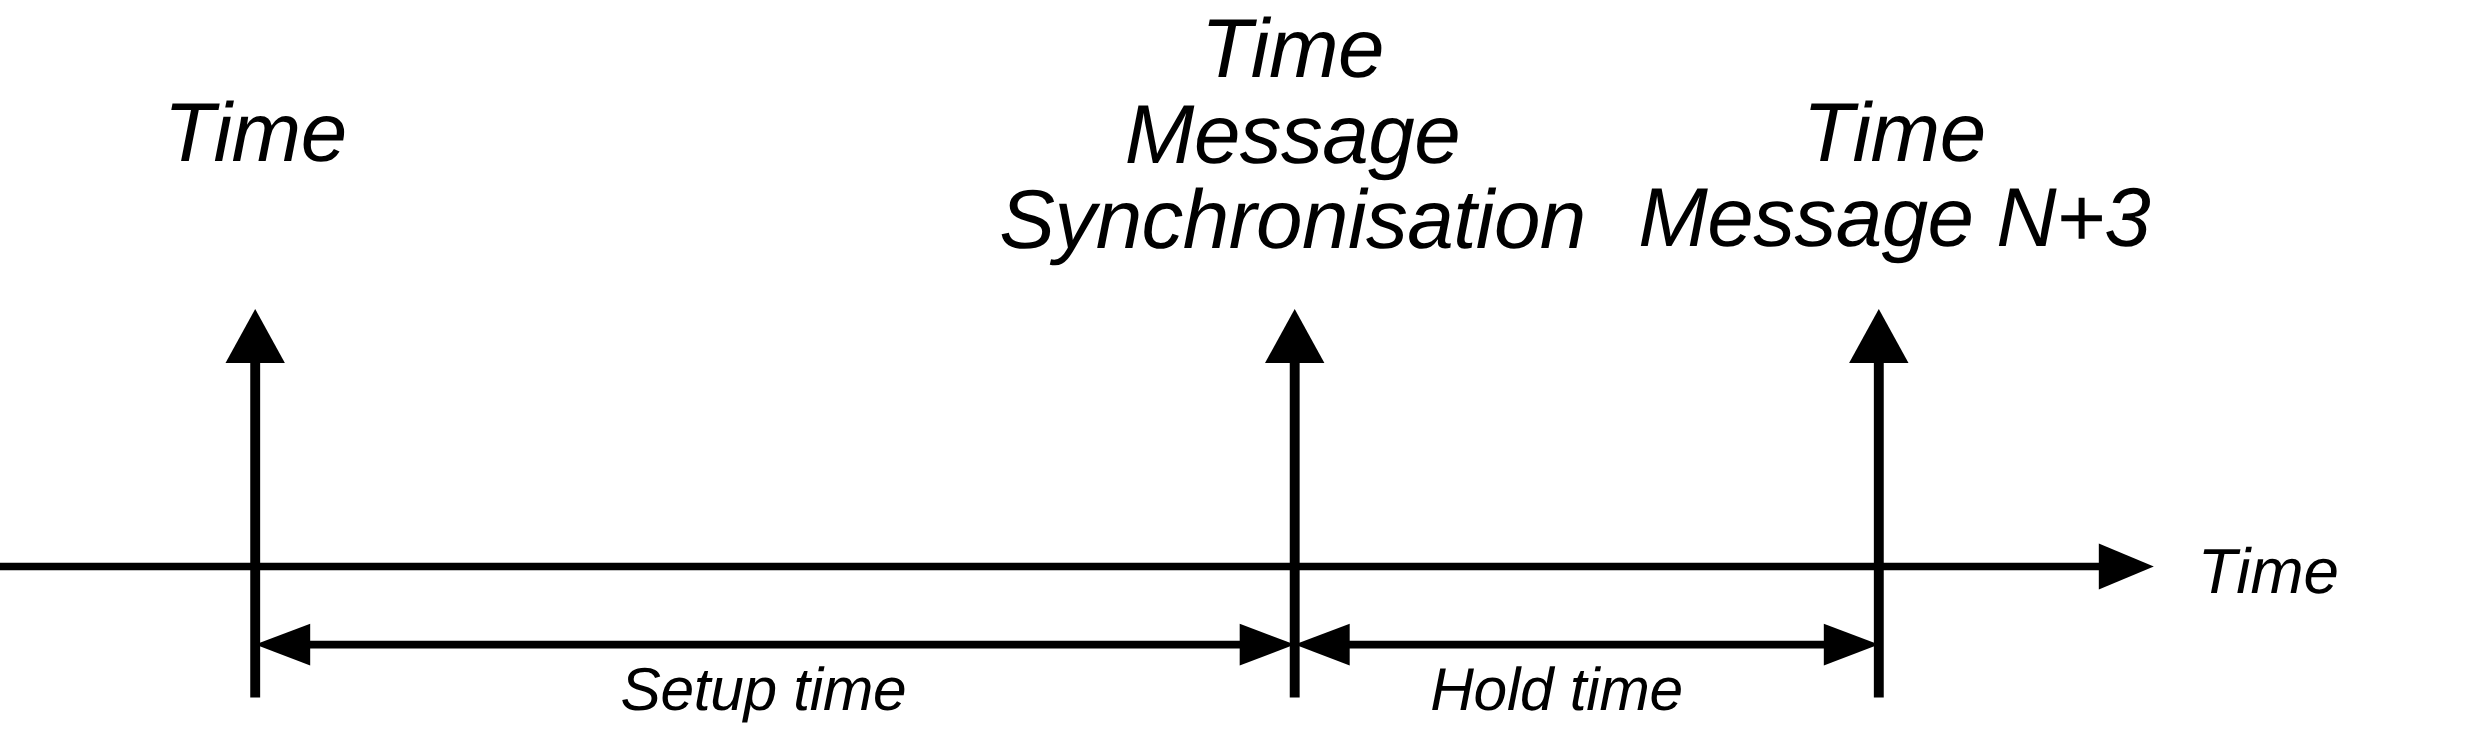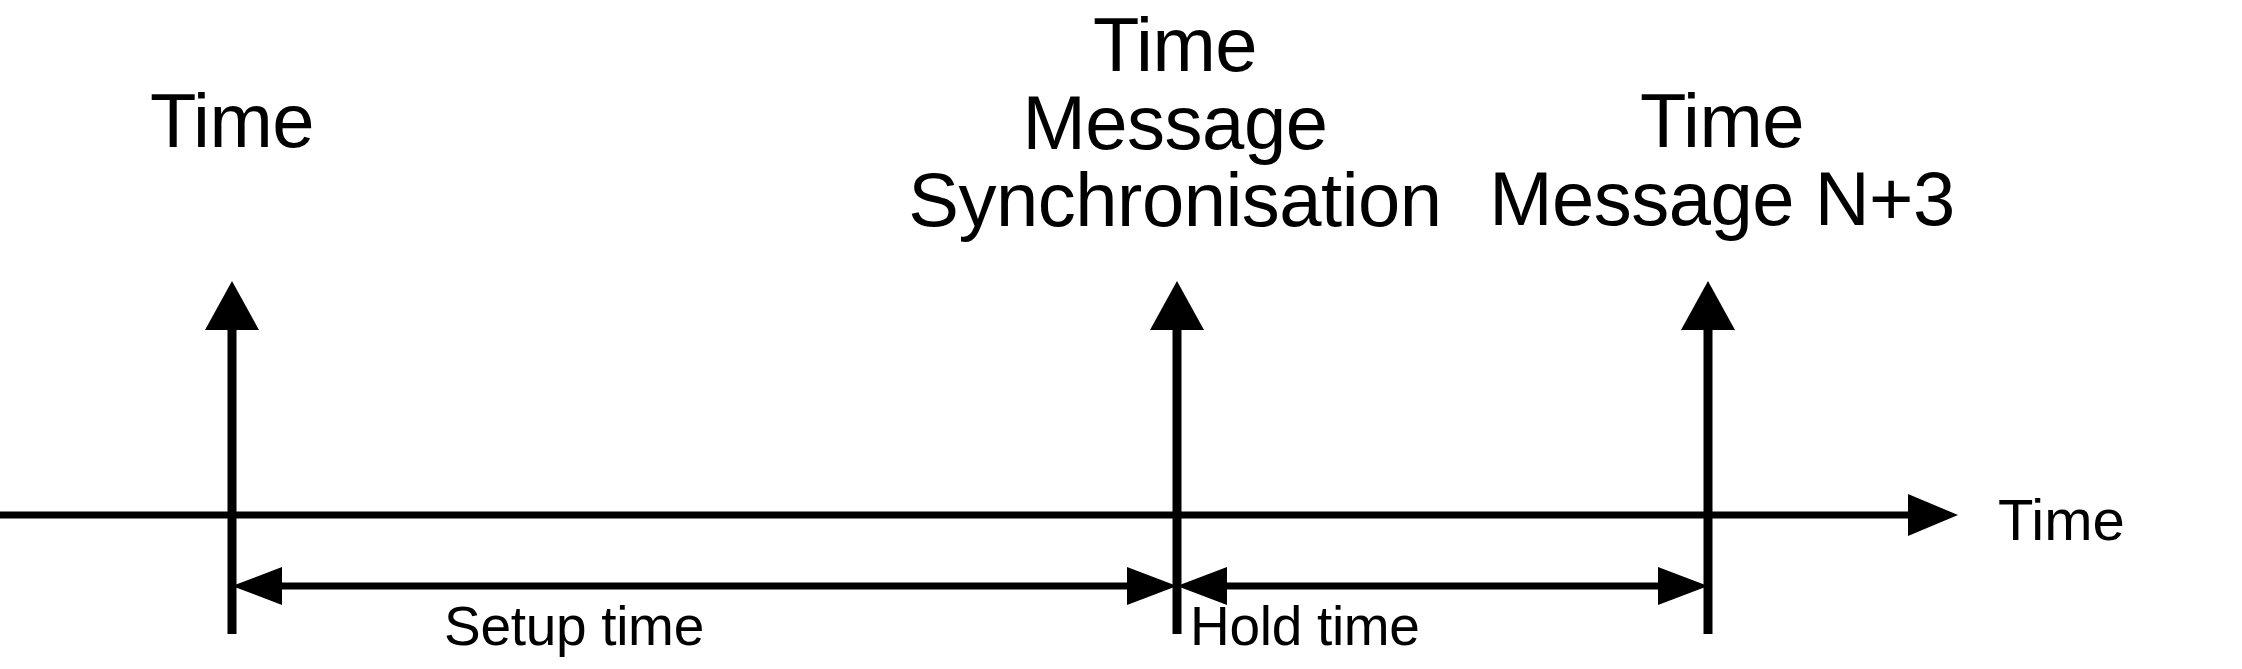--- a/index.html
+++ b/index.html
@@ -11,20 +11,21 @@
   body {
     font-family: "Liberation Sans", sans-serif;
     color: #000000;
   }
   #canvas {
     position: relative;
     width: 2242px;
     height: 669px;
     background: #ffffff;
     overflow: hidden;
+    font-style: italic;
   }
   #diagram-svg {
     position: absolute;
     left: 0;
     top: 0;
     width: 2242px;
     height: 669px;
   }
   .event-label {
     position: absolute;
@@ -34,20 +35,21 @@
     font-family: "Liberation Sans", sans-serif;
     color: #000000;
     white-space: nowrap;
     letter-spacing: -0.5px;
   }
   .event-label .lbl-line {
     display: block;
   }
   .interval-label {
     position: absolute;
+    text-align: center;
     font-size: 55px;
     font-family: "Liberation Sans", sans-serif;
     color: #000000;
     white-space: nowrap;
     letter-spacing: -0.3px;
   }
   .axis-label {
     position: absolute;
     font-size: 58px;
     font-family: "Liberation Sans", sans-serif;

